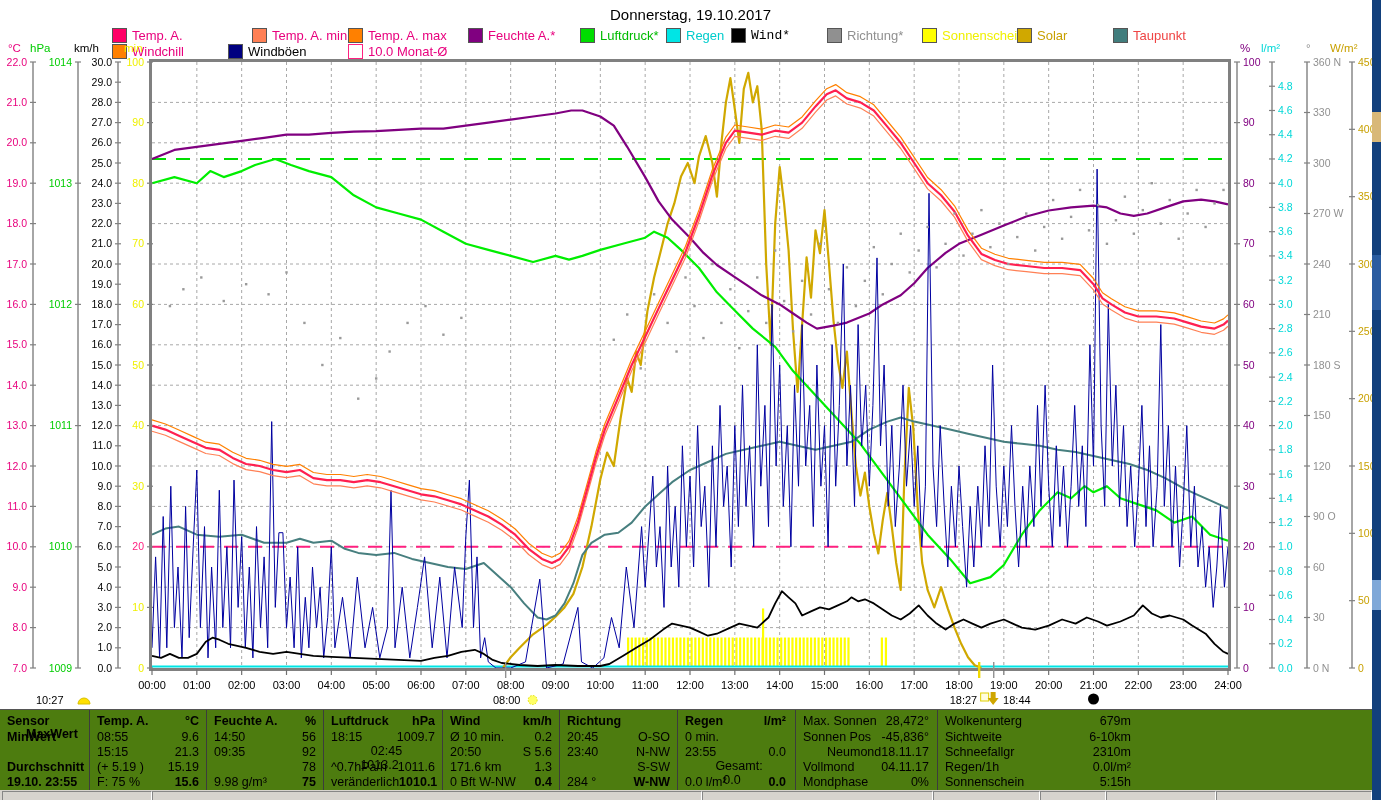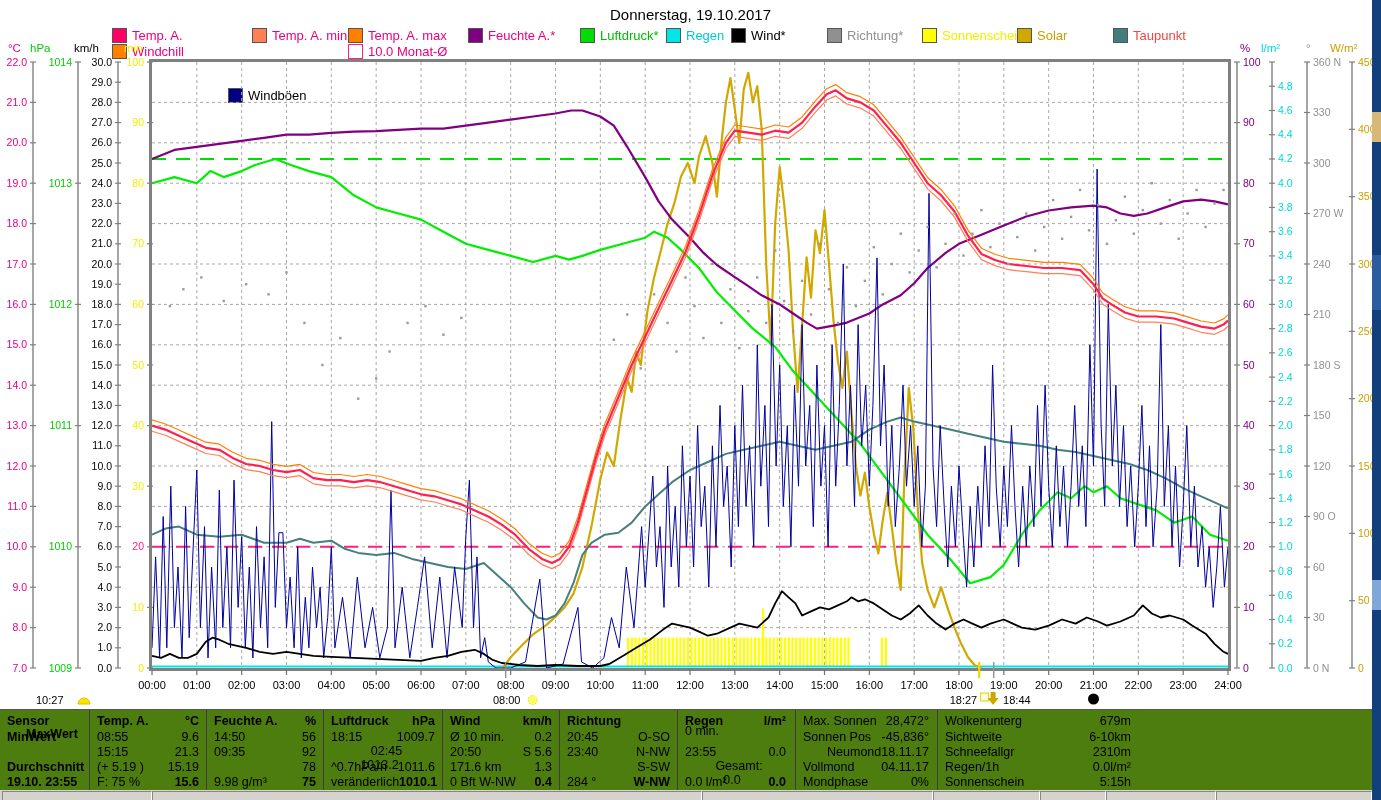--- a/index.html
+++ b/index.html
@@ -50,21 +50,21 @@
         <span style="color: rgb(232, 0, 125);">Feuchte A.*</span>
       </div>
       <div class="leg-item" style="left: 580px; top: 28px;">
         <span class="leg-sw" style="background: rgb(0, 221, 0);"></span>
         <span style="color: rgb(0, 187, 0);">Luftdruck*</span>
       </div>
       <div class="leg-item" style="left: 666px; top: 28px;">
         <span class="leg-sw" style="background: rgb(0, 229, 229);"></span>
         <span style="color: rgb(0, 204, 204);">Regen</span>
       </div>
-      <div class="leg-item" style="left: 731px; top: 28px;">
+      <div class="leg-item" style="left: 731px; top: 28px; font-family: Liberation Mono, monospace;">
         <span class="leg-sw" style="background: rgb(0, 0, 0);"></span>
         <span style="color: rgb(0, 0, 0);">Wind*</span>
       </div>
       <div class="leg-item" style="left: 827px; top: 28px;">
         <span class="leg-sw" style="background: rgb(144, 144, 144);"></span>
         <span style="color: rgb(144, 144, 144);">Richtung*</span>
       </div>
       <div class="leg-item" style="left: 922px; top: 28px;">
         <span class="leg-sw" style="background: rgb(255, 255, 0);"></span>
         <span style="color: rgb(240, 240, 0);">Sonnenschein</span>
@@ -74,21 +74,21 @@
         <span style="color: rgb(200, 160, 0);">Solar</span>
       </div>
       <div class="leg-item" style="left: 1113px; top: 28px;">
         <span class="leg-sw" style="background: rgb(65, 125, 125);"></span>
         <span style="color: #ef4444;">Taupunkt</span>
       </div>
       <div class="leg-item" style="left: 112px; top: 44px;">
         <span class="leg-sw" style="background: rgb(255, 128, 0);"></span>
         <span style="color: rgb(232, 0, 125);">Windchill</span>
       </div>
-      <div class="leg-item" style="left: 228px; top: 44px; margin-top: 44px;">
+      <div class="leg-item" style="left: 228px; top: 44px;">
         <span class="leg-sw" style="background: rgb(0, 0, 128);"></span>
         <span style="color: rgb(0, 0, 0);">Windböen</span>
       </div>
       <div class="leg-item" style="left: 348px; top: 44px;">
         <span class="leg-sw" style="background: rgb(255, 255, 255); border-color: rgb(255, 32, 128);"></span>
         <span style="color: rgb(232, 0, 125);">10.0 Monat-Ø</span>
       </div>
     </div>
 <svg id="chart-svg" width="1381" height="709">
       <g>
@@ -772,21 +772,21 @@
         <div class="trow" style="top: 64px;">
           <span class="tl">284 °</span>
           <span class="tv b">W-NW</span>
         </div>
       </div>
       <div class="tcol sep" style="left: 677px; width: 115px;">
         <div class="trow" style="top: 3px;">
           <span class="tl b">Regen</span>
           <span class="tv b">l/m²</span>
         </div>
-        <div class="trow" style="top: 13px; align-items: flex-end;">
+        <div class="trow" style="top: 19px; align-items: flex-end;">
           <span class="tl">0 min.</span>
           <span class="tv"></span>
         </div>
         <div class="trow" style="top: 34px;">
           <span class="tl">23:55</span>
           <span class="tv">0.0</span>
         </div>
         <div class="trow" style="top: 49px; flex-direction: column;">
           <span class="tl">Gesamt:</span>
           <span class="tv">0.0</span>

